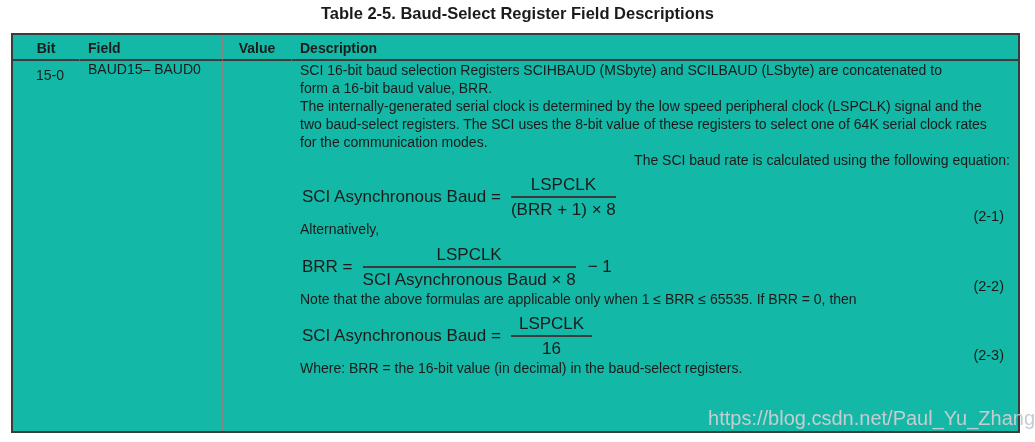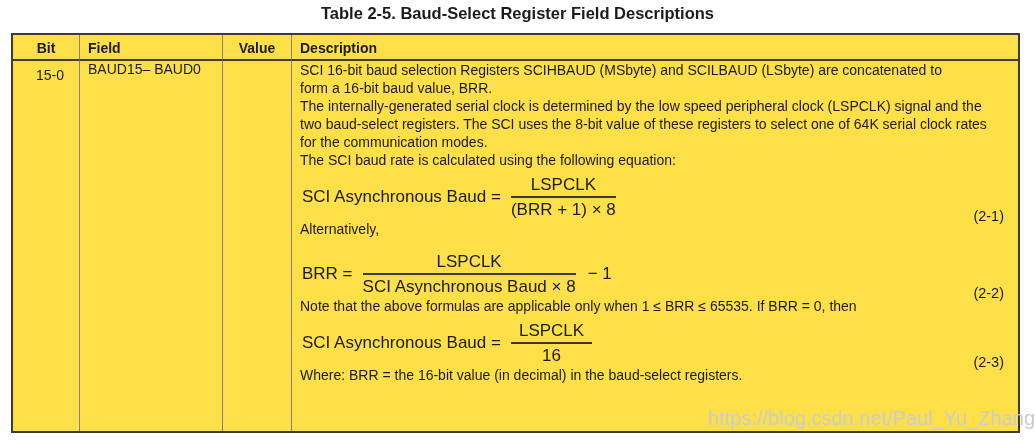--- a/index.html
+++ b/index.html
@@ -7,50 +7,50 @@
     width:1035px; height:442px; background:#ffffff;
     font-family:"Liberation Sans","DejaVu Sans",sans-serif;
     color:#1b1b1b; position:relative; overflow:hidden;
   }
   .title {
     position:absolute; top:4px; left:0; width:1035px;
     text-align:center; font-size:16.5px; font-weight:bold;
   }
   .tbl {
     position:absolute; left:11px; top:33px; width:1005px; height:396px;
-    border:2px solid #3b3b3b; background:#fde047;
+    border:2px solid #3b3b3b; background:#14b8a6;
     display:grid;
     grid-template-columns:67px 143px 69px 1fr;
     grid-template-rows:26px 1fr;
   }
   .cell { box-sizing:border-box; }
   .vline { border-right:1px solid #848484; }
   .hcell {
     border-bottom:2px solid #3b3b3b;
     font-weight:bold; font-size:14px; padding-top:5px;
   }
   .hc-center { text-align:center; }
   .hc-left { padding-left:8px; }
   .bcell { font-size:14px;padding-left:8px; }
   .bit-cell { text-align:center; padding-top:6px; }
   .field-cell { padding:0 0 0 8px; }
   .desc-cell { padding:0 8px; position:relative; }
   .desc-cell p { margin:0; font-size:14px; line-height:18px; }
   .p1 { margin-top:5px; max-width:650px; }
   .p2 { margin-top:10px; max-width:706px; }
-  .p3 { margin-top:12px; }
+  .p3 { margin-top:12px;text-align:right; }
   .p4 { margin-top:13px; }
   .p5 { margin-top:13px; }
   .p6 { margin-top:11px; }
   .eq {
     position:relative; display:flex; align-items:center;
     font-size:17px; padding-left:2px;
   }
   .eq1 { margin-top:5px; }
-  .eq2 { margin-top:13px; }
+  .eq2 { margin-top:6px; }
   .eq3 { margin-top:5px; }
   .eq .lhs { margin-right:10px; white-space:nowrap; }
   .frac { display:inline-block; text-align:center; line-height:21px; }
   .frac .num { display:block; border-bottom:2px solid #3b3b3b; padding:0 8px 1px; }
   .frac .den { display:block; padding-top:1px; white-space:nowrap; }
   .eq .suffix { margin-left:12px; white-space:nowrap; }
   .eq .eqlabel {
     position:absolute; right:6px; bottom:-4px; font-size:14.5px;
   }
   .watermark {

